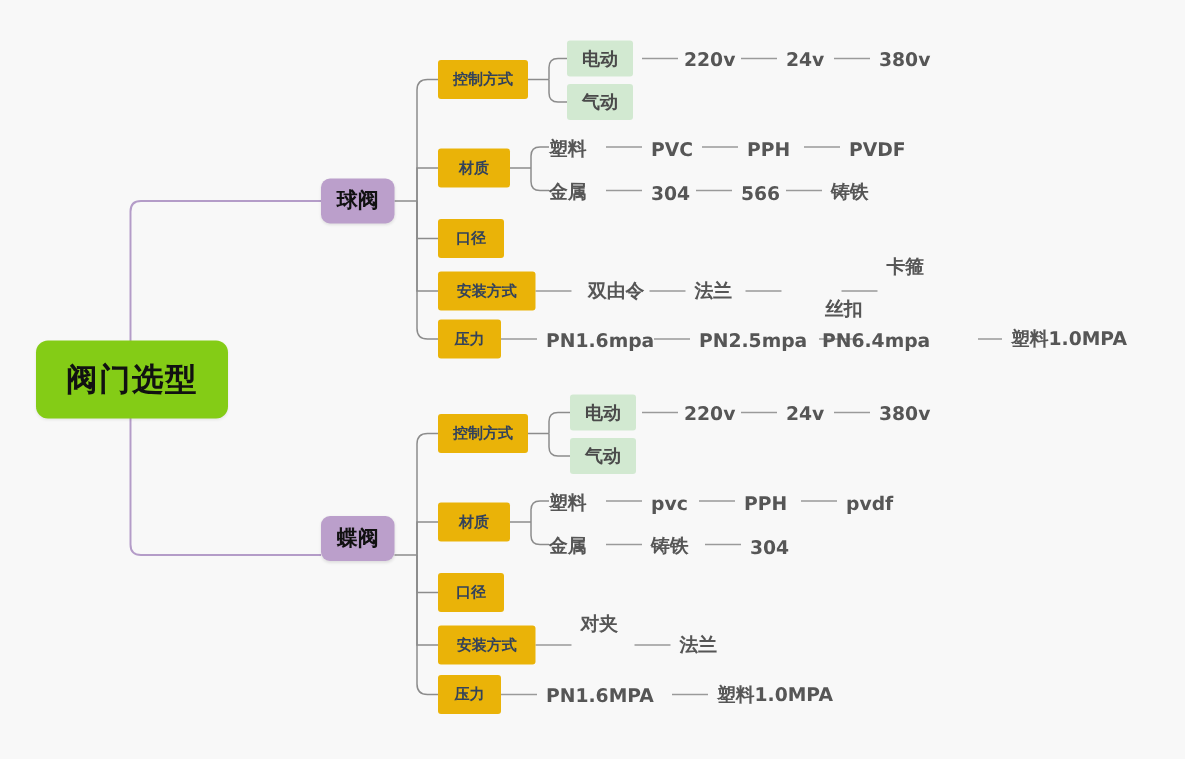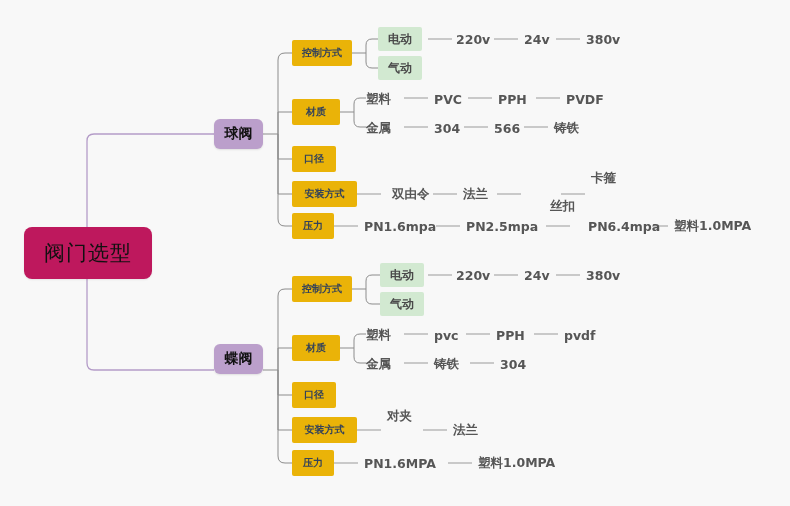--- a/index.html
+++ b/index.html
@@ -9,22 +9,22 @@
     font-family:"DejaVu Sans","Liberation Sans",sans-serif;
     overflow:hidden;
     position:relative;
   }
   #canvas{position:absolute;left:0;top:0;width:790px;height:506px;}
   svg.wires{position:absolute;left:0;top:0;width:790px;height:506px;pointer-events:none;}
 
   .node{position:absolute;box-sizing:border-box;display:flex;align-items:center;justify-content:center;white-space:nowrap;}
 
   .root{
-    background:#be185d;border-radius:8px;
-    color:#111;font-size:21px;font-weight:normal;
+    background:#84cc16;border-radius:8px;
+    color:#111;font-size:21px;font-weight:bold;
     letter-spacing:1px;
     box-shadow:0 1px 2px rgba(0,0,0,.08);
   }
   .branch{
     background:#bb9fcb;border-radius:6px;
     color:#111;font-size:14px;font-weight:bold;
     box-shadow:0 1px 2px rgba(0,0,0,.10);
   }
   .cat{
     background:#eab308;border-radius:2px;
@@ -143,21 +143,21 @@
 
   <div class="node cat" style="left:292px;top:181px;width:65px;height:26px;">安装方式</div>
   <div class="node txt" style="left:392px;top:185px;width:48px;height:18px;">双由令</div>
   <div class="node txt" style="left:463px;top:185px;width:36px;height:18px;">法兰</div>
   <div class="node txt" style="left:550px;top:185px;width:36px;height:18px;margin-top:12px;">丝扣</div>
   <div class="node txt" style="left:591px;top:169px;width:36px;height:18px;">卡箍</div>
 
   <div class="node cat" style="left:292px;top:213px;width:42px;height:26px;">压力</div>
   <div class="node txt" style="left:364px;top:217px;width:70px;height:18px;">PN1.6mpa</div>
   <div class="node txt" style="left:466px;top:217px;width:72px;height:18px;">PN2.5mpa</div>
-  <div class="node txt" style="left:588px;top:217px;width:72px;height:18px;">PN6.4mpa</div>
+  <div class="node txt" style="left:548px;top:217px;width:72px;height:18px;">PN6.4mpa</div>
   <div class="node txt" style="left:674px;top:217px;width:92px;height:18px;">塑料1.0MPA</div>
 
   <div class="node branch" style="left:214px;top:344px;width:49px;height:30px;">蝶阀</div>
 
   <div class="node cat" style="left:292px;top:276px;width:60px;height:26px;">控制方式</div>
   <div class="node leafbox" style="left:380px;top:263px;width:44px;height:24px;">电动</div>
   <div class="node leafbox" style="left:380px;top:292px;width:44px;height:24px;">气动</div>
   <div class="node txt" style="left:456px;top:266px;width:40px;height:18px;">220v</div>
   <div class="node txt" style="left:524px;top:266px;width:32px;height:18px;">24v</div>
   <div class="node txt" style="left:586px;top:266px;width:40px;height:18px;">380v</div>

